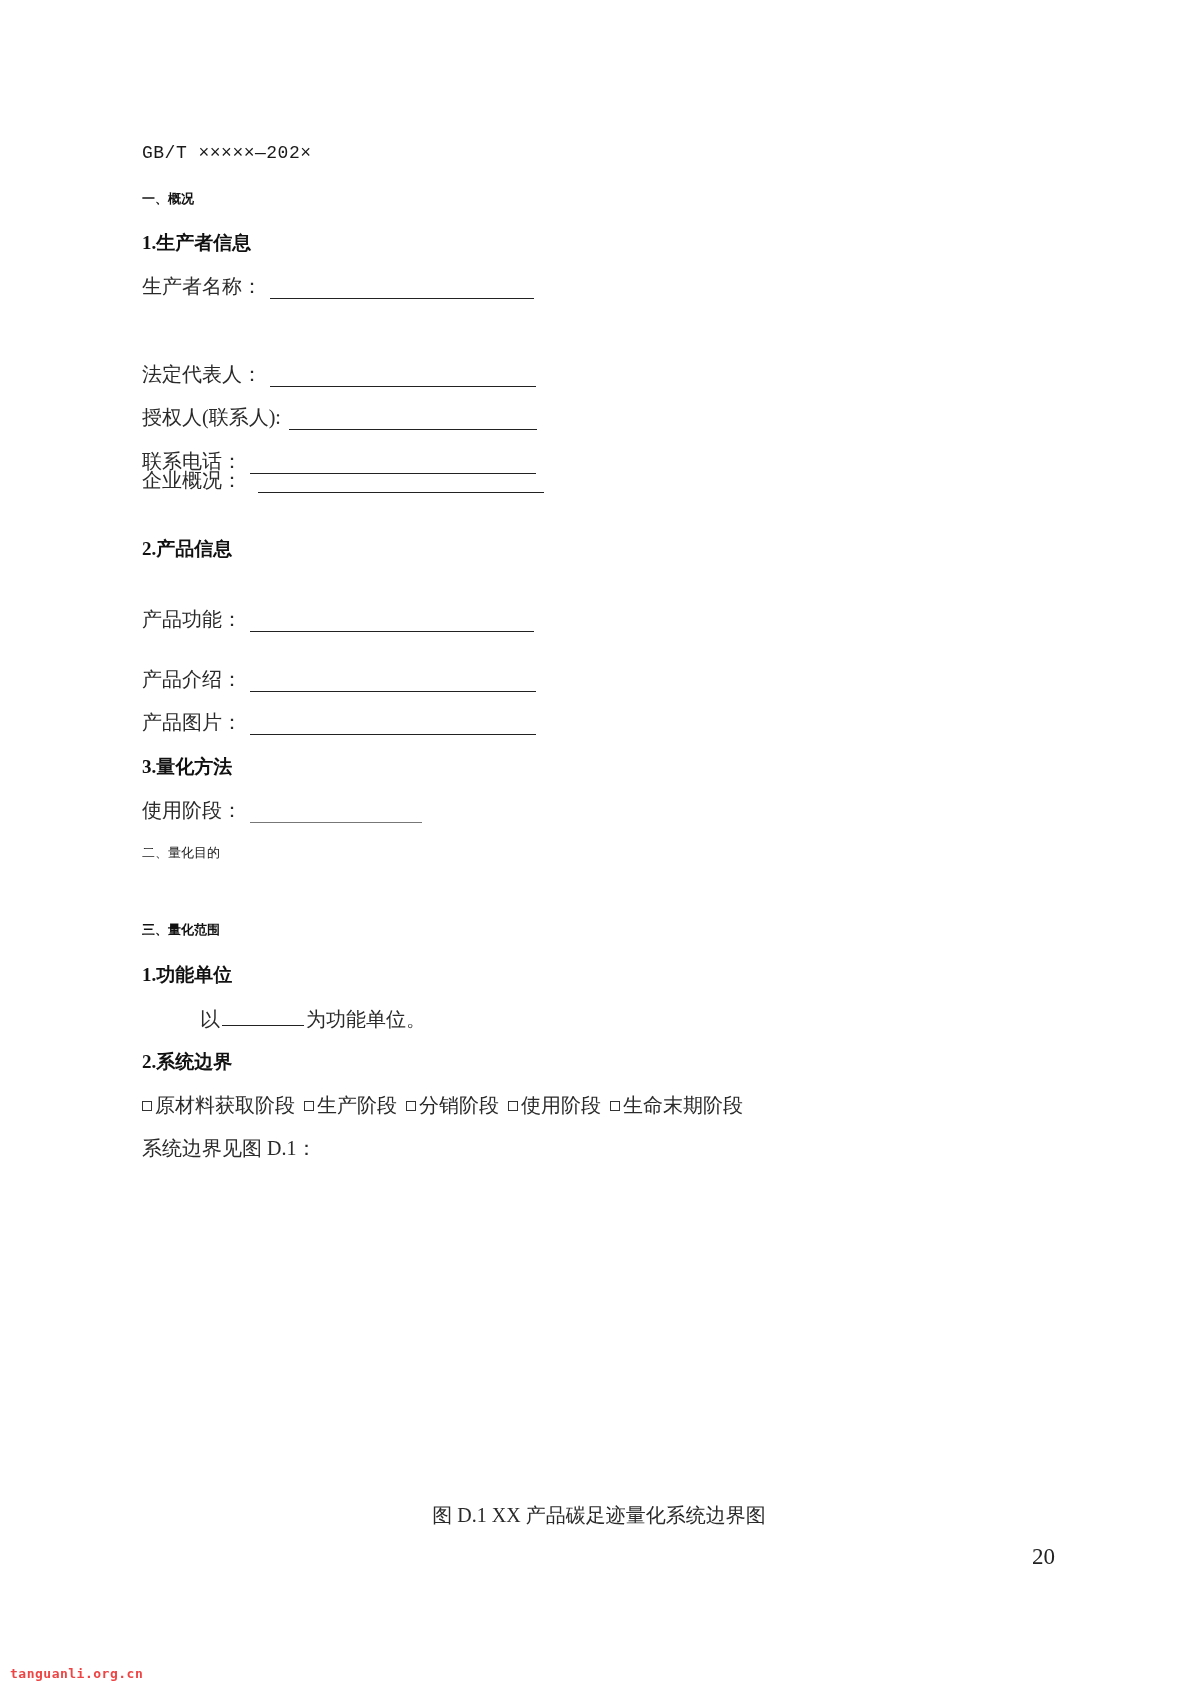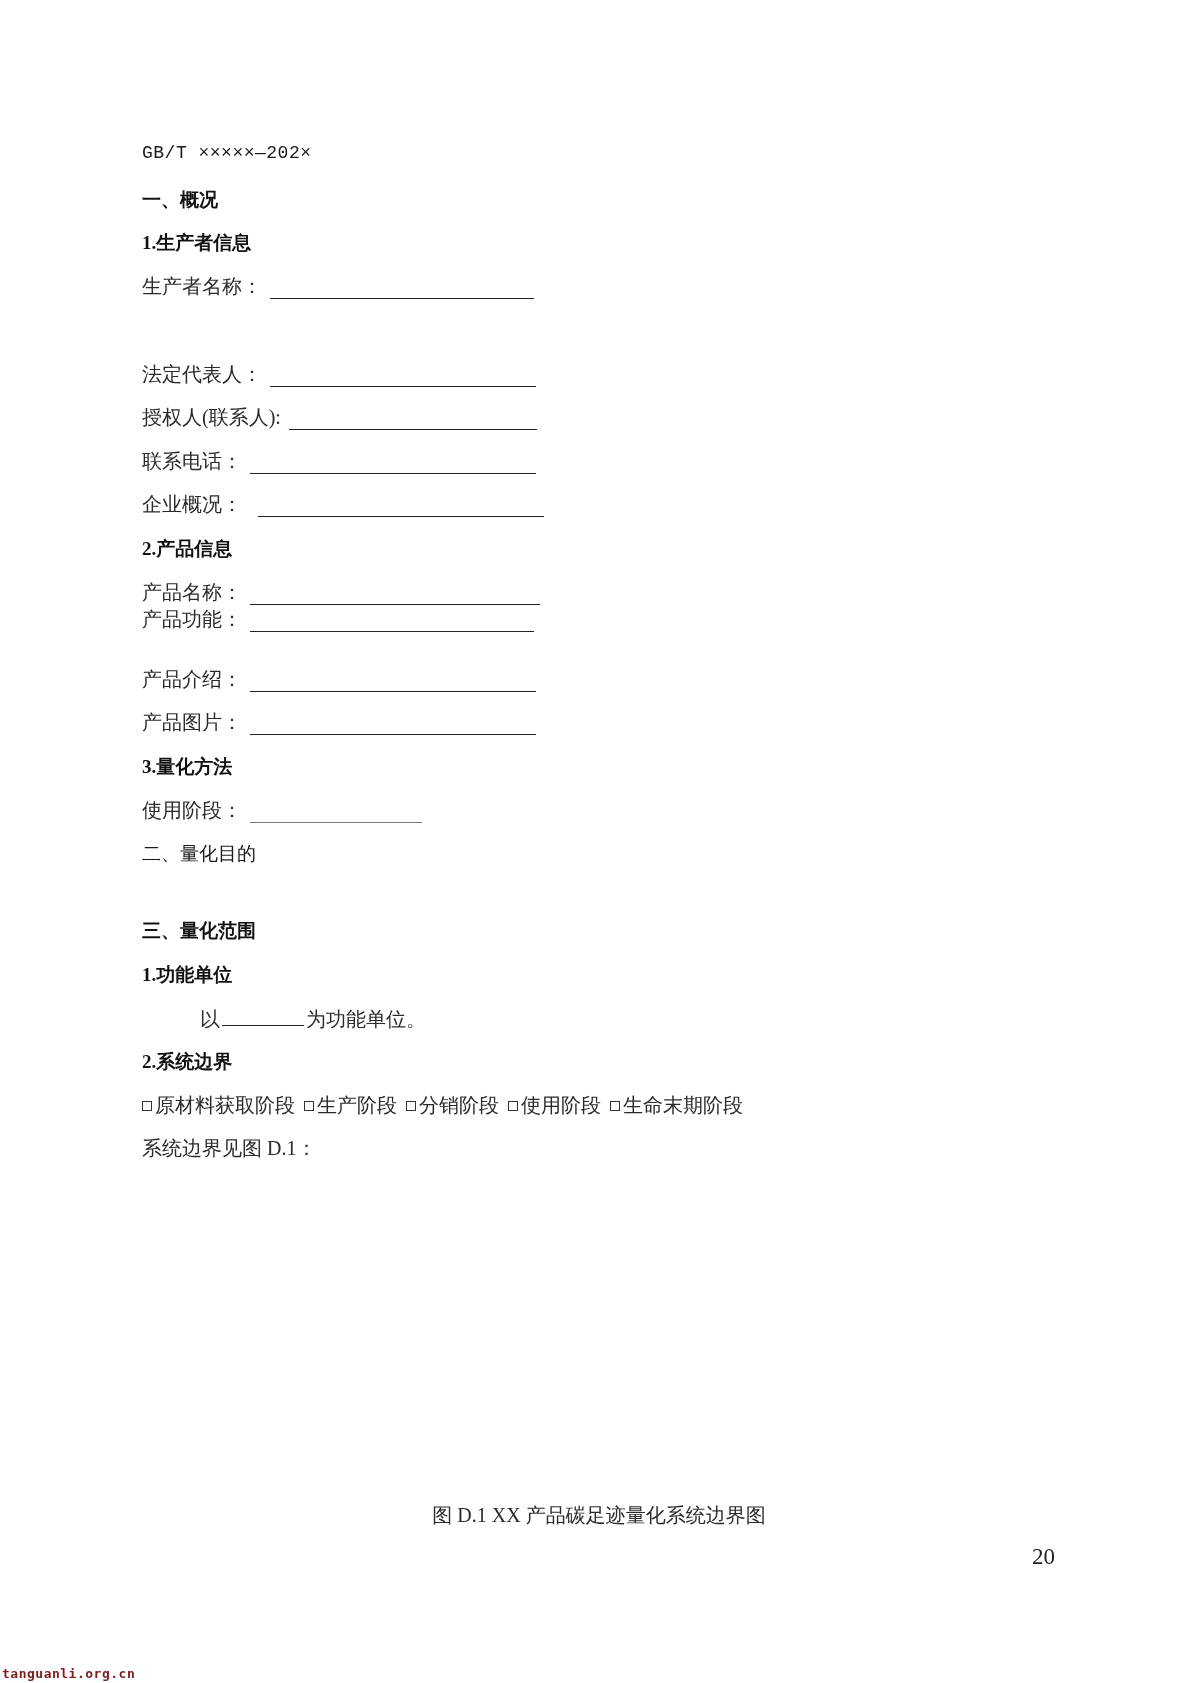--- a/index.html
+++ b/index.html
@@ -35,21 +35,21 @@
       position: absolute;
       left: 142px;
       font-size: 20px;
       line-height: 26px;
       white-space: nowrap;
       color: #2a2a2a;
     }
     .h1 {
       font-family: "DejaVu Sans", "Liberation Sans", sans-serif;
       font-weight: bold;
-      font-size: 19px;
+      font-size: 13px;
       color: #111;
     }
     .h1.plain {
       font-weight: normal;
       color: #1a1a1a;
     }
     .h2 {
       font-family: "DejaVu Sans", "Liberation Sans", sans-serif;
       font-weight: bold;
       font-size: 19px;
@@ -104,26 +104,26 @@
     }
     .page-number {
       position: absolute;
       left: 1032px;
       top: 1544px;
       font-size: 23px;
       color: #222;
     }
     .watermark {
       position: absolute;
-      left: 2px;
+      left: 10px;
       top: 1666px;
       font-family: "DejaVu Sans Mono", monospace;
       font-size: 13px;
       font-weight: bold;
-      color: #7f1d1d;
+      color: #ef4444;
       letter-spacing: 0.5px;
     }
   </style>
 </head>
 <body>
 
 <div class="page">
 
   <div class="header-code">GB/T ×××××—202×</div>
 
@@ -147,33 +147,29 @@
   <div class="line field" style="top:404px;">
     <span class="field-label">授权人(联系人):</span>
     <span class="field-blank" style="width:248px;"></span>
   </div>
 
   <div class="line field" style="top:448px;">
     <span class="field-label">联系电话：</span>
     <span class="field-blank" style="width:286px;"></span>
   </div>
 
-  <div class="line field" style="top:491px;gap:8px;">
+  <div class="line field" style="top:467px;gap:8px;">
     <span class="field-label">企业概况：</span>
     <span class="field-blank" style="width:286px;"></span>
   </div>
 
   <div class="line h2" style="top:535px;">
     <span class="num">2.</span><span>产品信息</span>
   </div>
 
-  <div class="line field" style="top:579px;">
-    <span class="field-label">产品名称：</span>
-    <span class="field-blank" style="width:290px;"></span>
-  </div>
 
   <div class="line field" style="top:606px;font-family:Liberation Serif, serif;">
     <span class="field-label">产品功能：</span>
     <span class="field-blank" style="width:284px;"></span>
   </div>
 
   <div class="line field" style="top:666px;">
     <span class="field-label">产品介绍：</span>
     <span class="field-blank" style="width:286px;"></span>
   </div>

